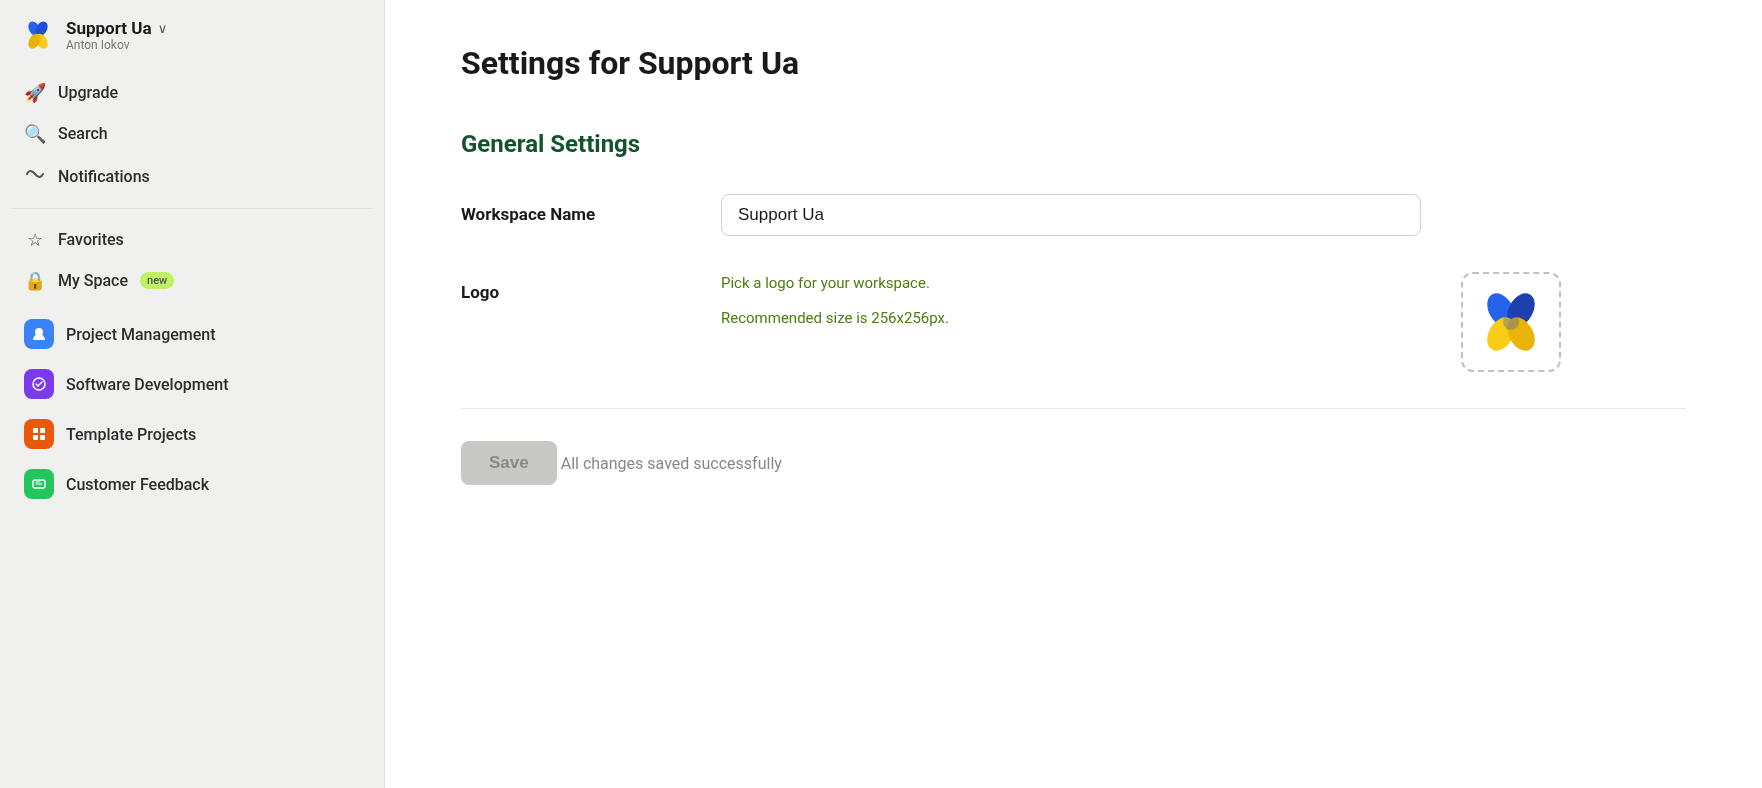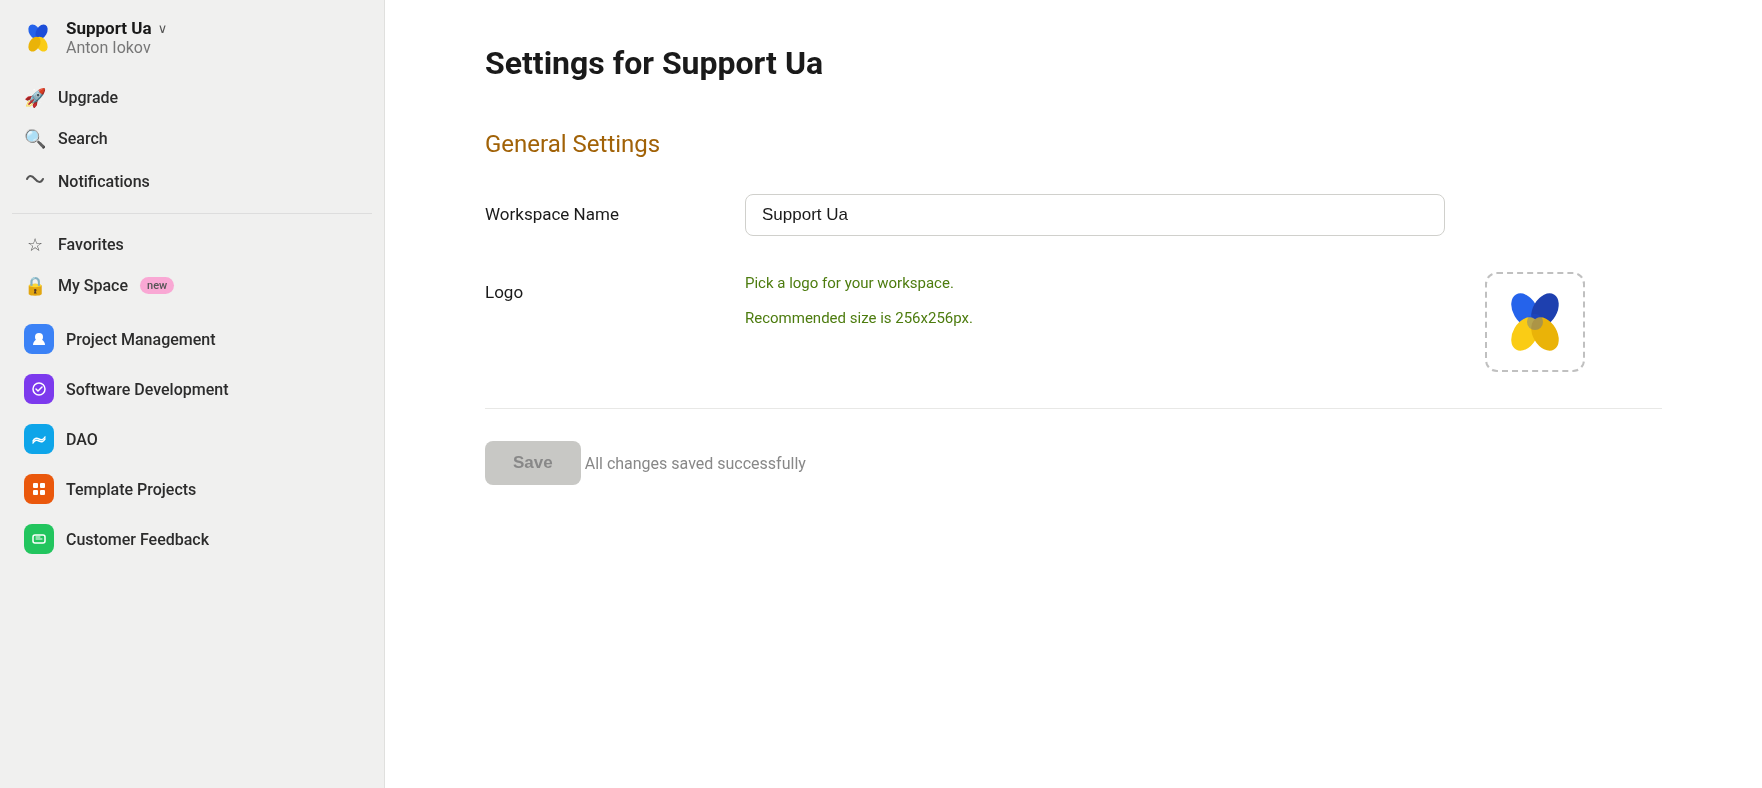--- a/index.html
+++ b/index.html
@@ -48,21 +48,21 @@
       font-weight: 700;
       color: #1a1a1a;
     }
 
     .chevron-icon {
       font-size: 13px;
       color: #555;
     }
 
     .workspace-user {
-      font-size: 16px;
+      font-size: 12px;
       color: #777;
     }
 
     .sidebar-nav {
       display: flex;
       flex-direction: column;
       padding: 4px 10px;
     }
 
     .sidebar-item {
@@ -85,21 +85,21 @@
       color: #555;
     }
 
     .sidebar-divider {
       height: 1px;
       background: #ddd;
       margin: 6px 12px;
     }
 
     .badge-new {
-      background: #f9a8d4;
+      background: #bef264;
       color: #555;
       font-size: 11px;
       padding: 2px 7px;
       border-radius: 10px;
       font-weight: 500;
     }
 
     
     .app-icon {
       width: 30px;
@@ -116,48 +116,48 @@
     .app-icon-blue { background: #3b82f6; }
     .app-icon-purple { background: #7c3aed; }
     .app-icon-teal { background: #0ea5e9; }
     .app-icon-orange { background: #ea580c; }
     .app-icon-green { background: #22c55e; }
 
     
     .main-content {
       flex: 1;
       background: #fff;
-      padding: 44px 100px;
+      padding: 44px 76px;
       overflow-y: auto;
     }
 
     .page-title {
       font-size: 32px;
       font-weight: 700;
       color: #1a1a1a;
       margin-bottom: 48px;
     }
 
     .section-title {
       font-size: 24px;
-      font-weight: 400;
-      color: #a16207;
+      font-weight: 700;
+      color: #14532d;
       margin-bottom: 36px;
     }
 
     .settings-row {
       display: flex;
       align-items: flex-start;
       margin-bottom: 36px;
       gap: 40px;
     }
 
     .settings-label {
       font-size: 17px;
-      font-weight: 400;
+      font-weight: 700;
       color: #1a1a1a;
       min-width: 220px;
       padding-top: 10px;
     }
 
     .settings-control {
       flex: 1;
       max-width: 700px;
     }
 
@@ -294,29 +294,20 @@
     <div class="sidebar-item">
       <div class="app-icon app-icon-purple">
         <svg width="16" height="16" viewBox="0 0 16 16" fill="none">
             <circle cx="8" cy="8" r="6" stroke="white" stroke-width="1.5"></circle>
             <path d="M5 8l2 2 4-4" stroke="white" stroke-width="1.5" stroke-linecap="round"></path>
           </svg>
       </div>
       <span>Software Development</span>
     </div>
     <div class="sidebar-item">
-      <div class="app-icon app-icon-teal">
-        <svg width="16" height="16" viewBox="0 0 16 16" fill="none">
-            <path d="M2 10 Q4 6 8 8 Q12 10 14 6" stroke="white" stroke-width="1.5" fill="none" stroke-linecap="round"></path>
-            <path d="M2 12 Q4 8 8 10 Q12 12 14 8" stroke="white" stroke-width="1.5" fill="none" stroke-linecap="round"></path>
-          </svg>
-      </div>
-      <span>DAO</span>
-    </div>
-    <div class="sidebar-item">
       <div class="app-icon app-icon-orange">
         <svg width="16" height="16" viewBox="0 0 16 16" fill="none">
             <rect x="2" y="2" width="5" height="5" rx="1" fill="white"></rect>
             <rect x="9" y="2" width="5" height="5" rx="1" fill="white"></rect>
             <rect x="2" y="9" width="5" height="5" rx="1" fill="white"></rect>
             <rect x="9" y="9" width="5" height="5" rx="1" fill="white"></rect>
           </svg>
       </div>
       <span>Template Projects</span>
     </div>

